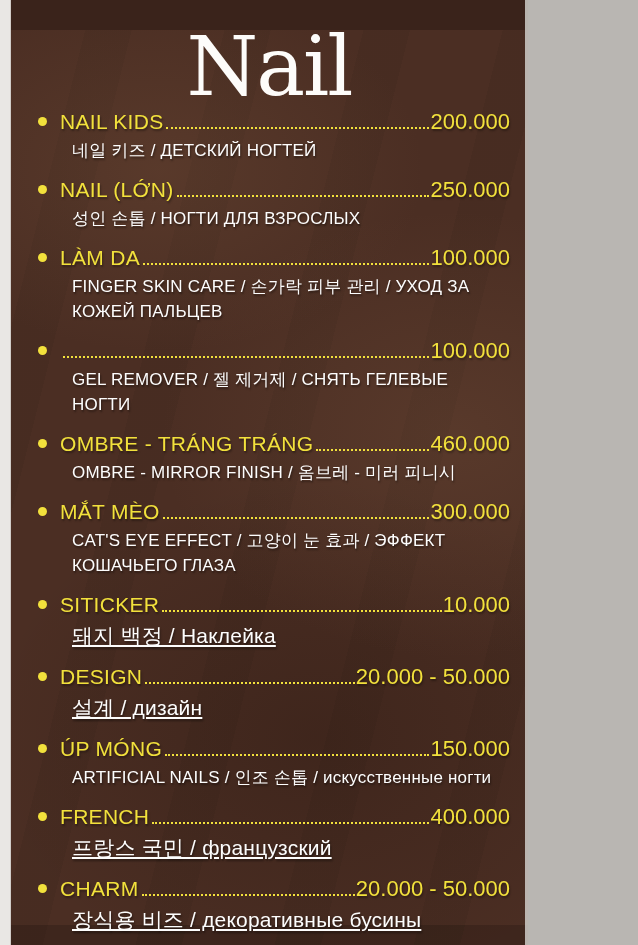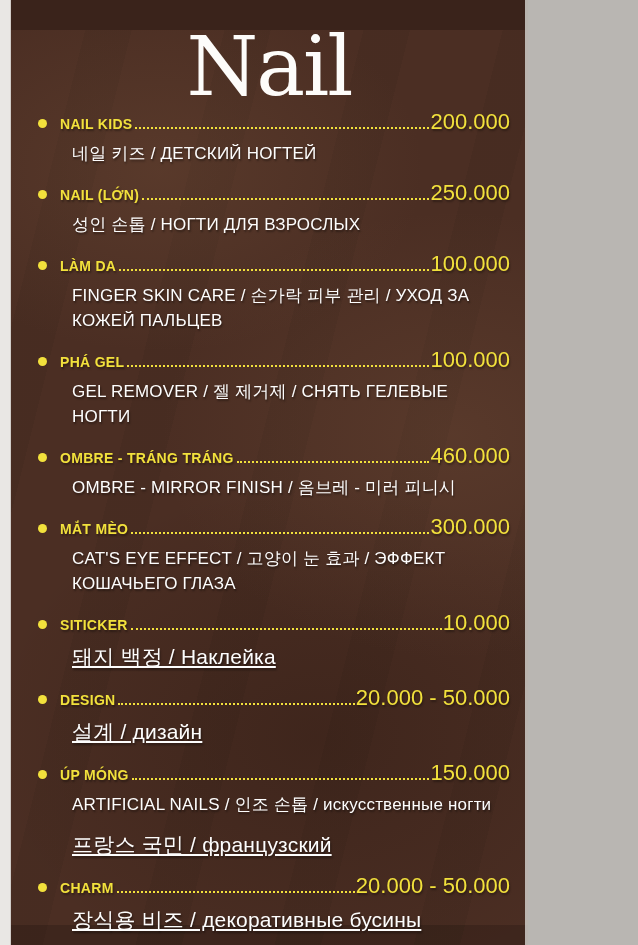--- a/index.html
+++ b/index.html
@@ -53,24 +53,23 @@
   }
   .bullet{
     flex:0 0 auto;
     width:9px;height:9px;border-radius:50%;
     background:#f2e13c;
     margin-right:13px;
     align-self:center;
   }
   .name{
     flex:0 0 auto;white-space:nowrap;
-    font-size:14px;line-height:27px;
+    font-size:21px;line-height:27px;
     letter-spacing:.3px;
     text-shadow:1px 2px 2px rgba(0,0,0,.35);
-    font-weight:bold;
   }
   .leader{
     flex:1 1 auto;
     border-bottom:2.6px dotted #f2e13c;
     margin:0 1px 6px 3px;
     min-width:10px;
   }
   .price{
     flex:0 0 auto;white-space:nowrap;
     font-size:22px;line-height:27px;
@@ -125,21 +124,20 @@
           <span class="name">LÀM DA</span>
           <span class="leader"></span>
           <span class="price">100.000</span>
         </div>
         <div class="sub">FINGER SKIN CARE / 손가락 피부 관리 / УХОД ЗА КОЖЕЙ ПАЛЬЦЕВ</div>
       </li>
 
       <li class="item">
         <div class="line1">
           <span class="bullet"></span>
-          <span class="name">PHÁ GEL</span>
           <span class="leader"></span>
           <span class="price">100.000</span>
         </div>
         <div class="sub">GEL REMOVER / 젤 제거제 / СНЯТЬ ГЕЛЕВЫЕ НОГТИ</div>
       </li>
 
       <li class="item">
         <div class="line1">
           <span class="bullet"></span>
           <span class="name">OMBRE - TRÁNG TRÁNG</span>
@@ -183,20 +181,26 @@
         <div class="line1">
           <span class="bullet"></span>
           <span class="name">ÚP MÓNG</span>
           <span class="leader"></span>
           <span class="price">150.000</span>
         </div>
         <div class="sub">ARTIFICIAL NAILS / 인조 손톱 / искусственные ногти</div>
       </li>
 
       <li class="item sub-lg">
+        <div class="line1">
+          <span class="bullet"></span>
+          <span class="name">FRENCH</span>
+          <span class="leader"></span>
+          <span class="price">400.000</span>
+        </div>
         <div class="sub">프랑스 국민 / французский</div>
       </li>
 
       <li class="item sub-lg">
         <div class="line1">
           <span class="bullet"></span>
           <span class="name">CHARM</span>
           <span class="leader"></span>
           <span class="price">20.000 - 50.000</span>
         </div>

